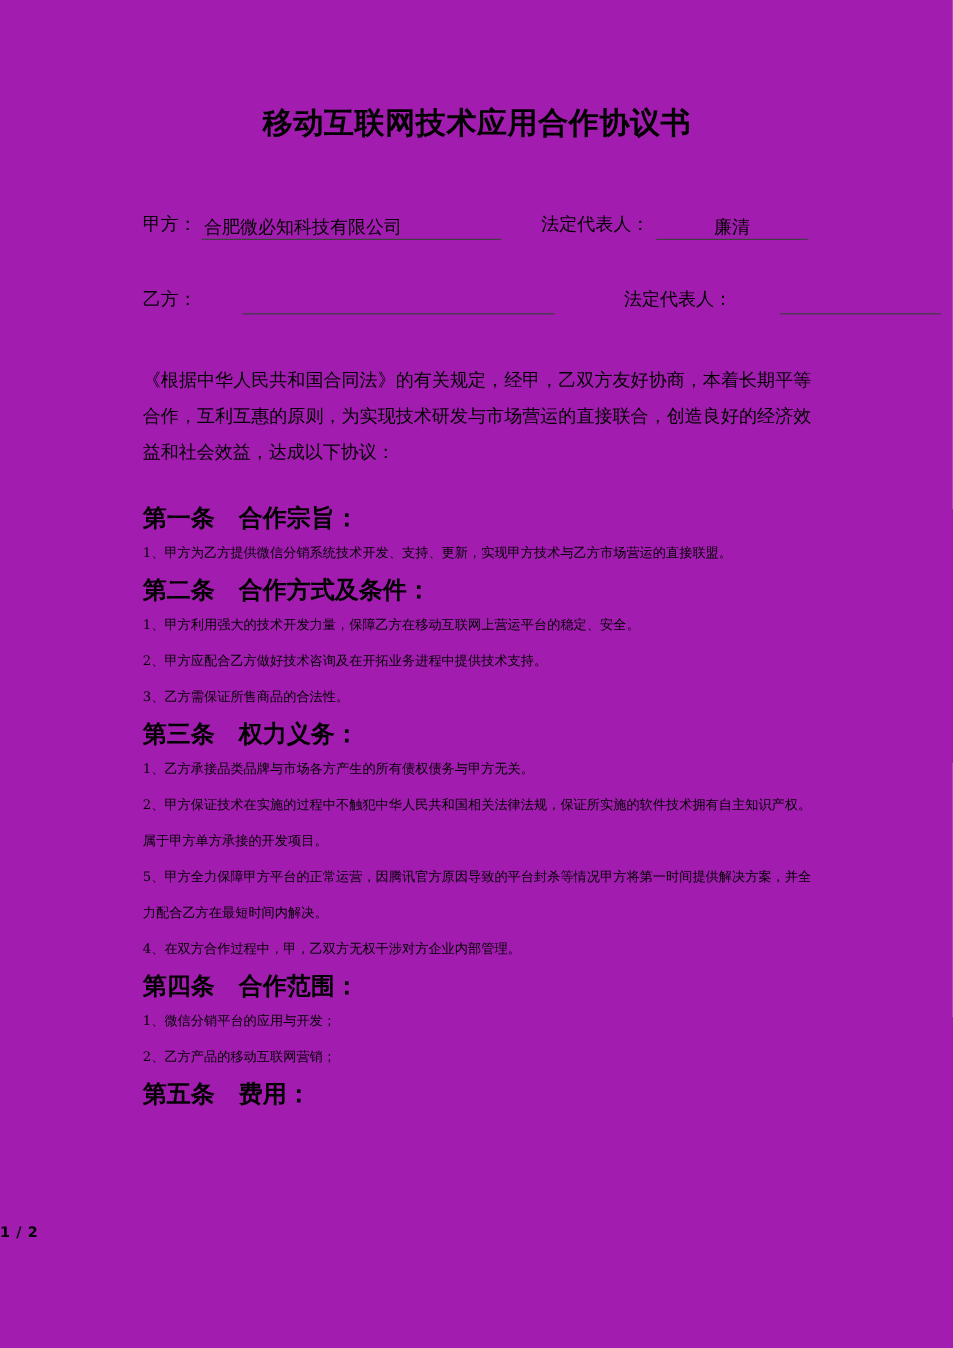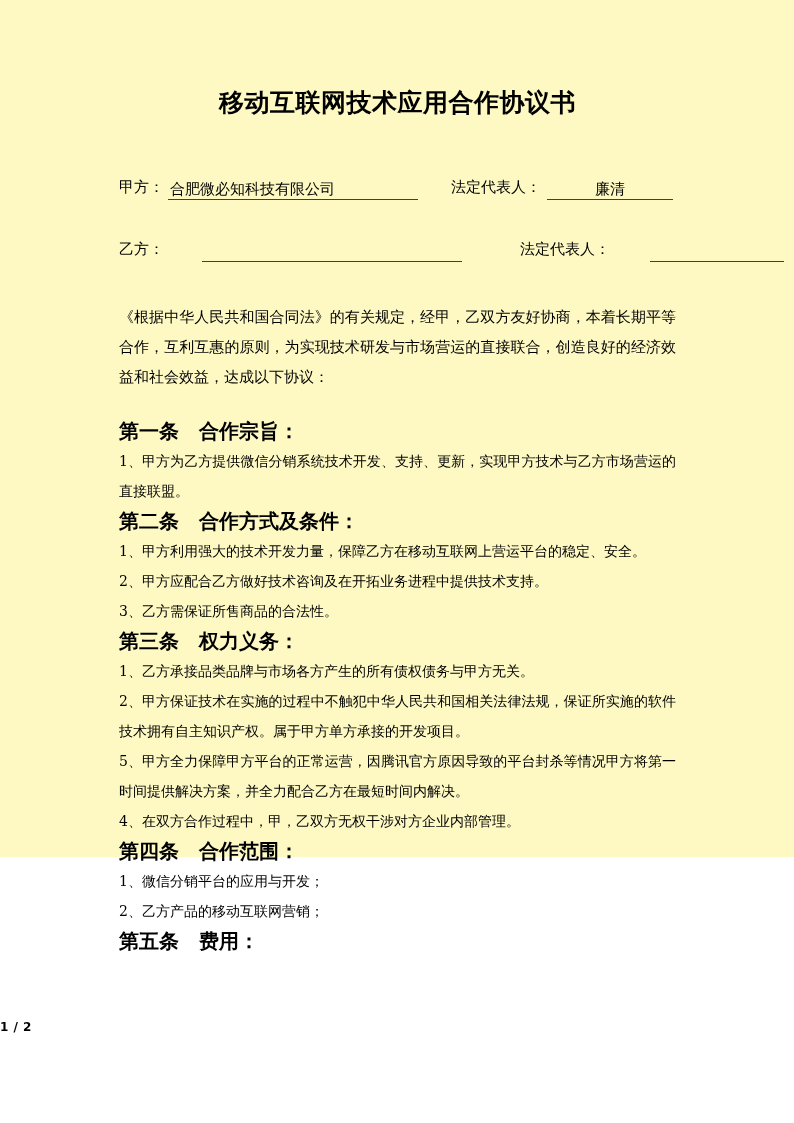--- a/index.html
+++ b/index.html
@@ -14,22 +14,22 @@
     font-family: "DejaVu Serif", "Liberation Serif", serif;
     color: #000000;
     overflow: hidden;
   }
 
   .page {
     position: absolute;
     left: 0;
     top: 0;
     width: 794px;
-    height: 857px;
-    background: #fef9c3;
+    height: 1123px;
+    background: #a21caf;
     box-sizing: border-box;
   }
 
   .content {
     position: absolute;
     left: 119px;
     top: 0;
     width: 557px;
   }
 
@@ -94,21 +94,21 @@
     margin-top: 24px;
   }
   .clause-heading {
     font-size: 20px;
     font-weight: bold;
     line-height: 30px;
     margin: 0;
     white-space: pre;
   }
   .clause-item {
-    font-size: 14px;
+    font-size: 11px;
     line-height: 30px;
     margin: 0;
     text-align: justify;
     text-justify: inter-ideograph;
   }
 
   
   .page-footer {
     position: absolute;
     left: 0;

